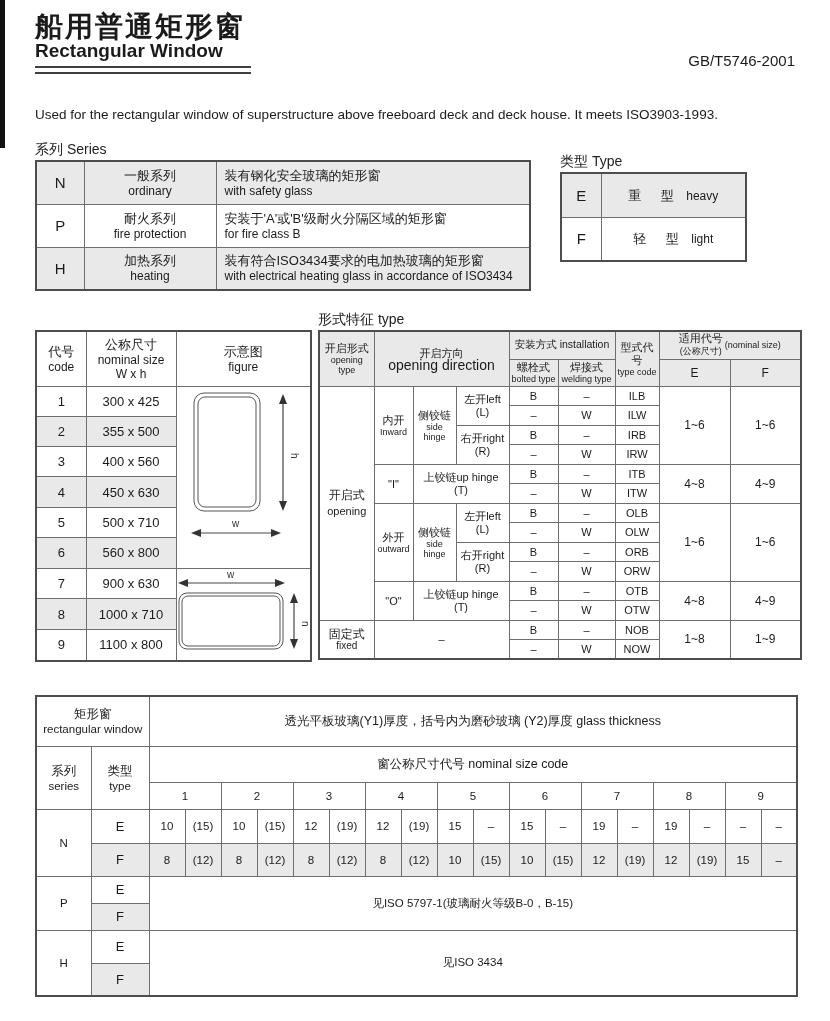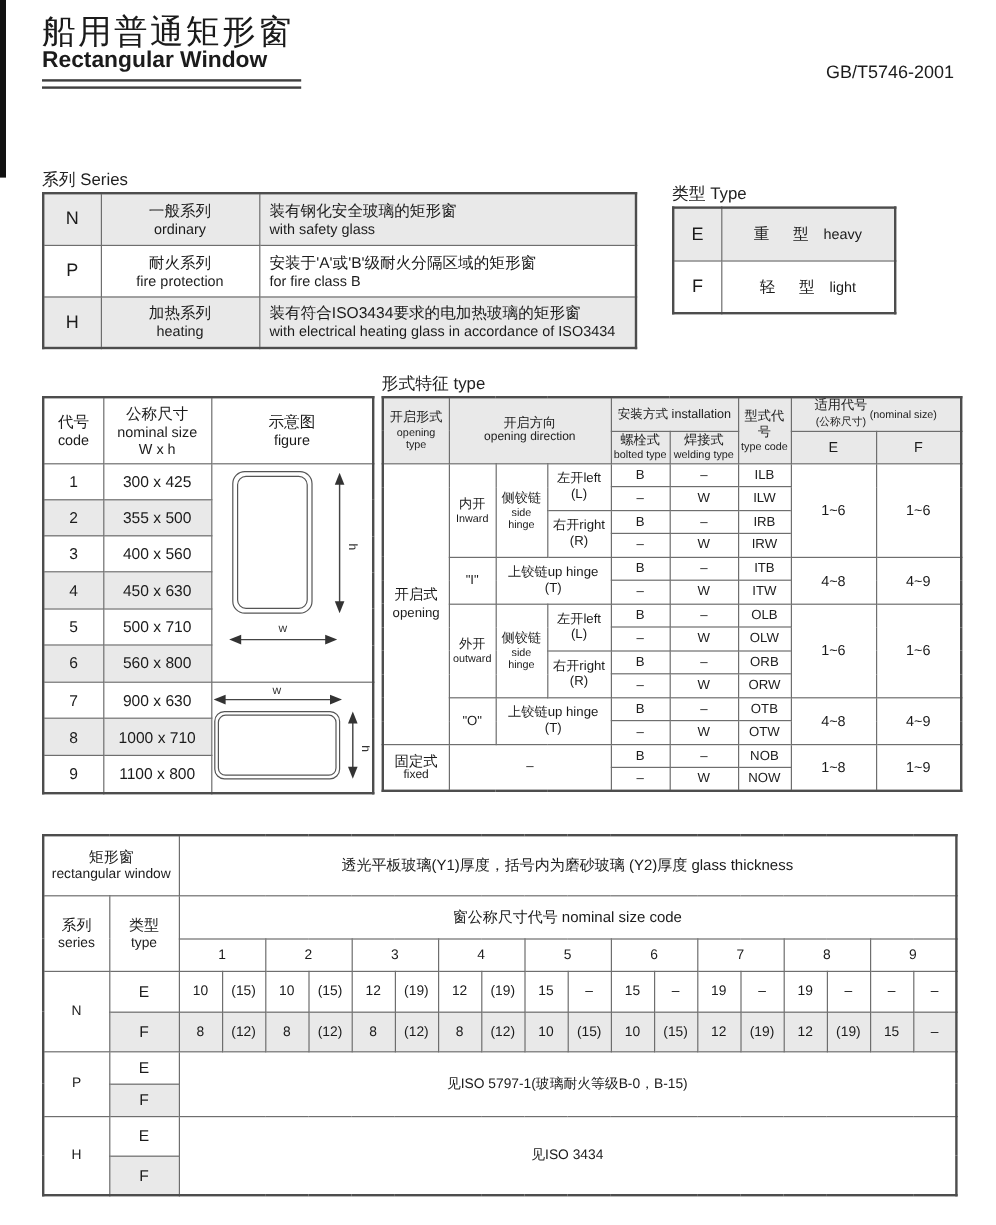--- a/index.html
+++ b/index.html
@@ -4,21 +4,21 @@
 <style>
   html,body{margin:0;padding:0;background:#ffffff;}
   #page{
     position:relative;width:830px;height:1021px;background:#ffffff;
     font-family:"Liberation Sans","DejaVu Sans",sans-serif;color:#1b1b1b;overflow:hidden;
   }
   .abs{position:absolute;}
   
   .scan-bar{left:0;top:0;width:5px;height:148px;background:#111;}
   
-  .title-cn{left:35px;top:8px;font-size:28px;font-weight:normal;letter-spacing:2px;}
+  .title-cn{left:35px;top:8px;font-size:28px;font-weight:bold;letter-spacing:2px;}
   .title-en{left:35px;top:40px;font-size:19px;font-weight:bold;}
   .dbl-line{left:35px;top:66px;width:216px;height:4px;border-top:2px solid #3f3f3f;border-bottom:2px solid #3f3f3f;}
   .std-code{left:560px;top:52px;width:235px;text-align:right;font-size:15px;}
   .desc1{left:35px;top:86px;font-size:13.5px;}
   .desc2{left:35px;top:107px;font-size:13.5px;}
   .sec-label{font-size:14px;color:#222;}
   
   table.t{border-collapse:collapse;table-layout:fixed;border:2px solid #4d4d4d;}
   table.t td,table.t th{border:1px solid #6e6e6e;text-align:center;vertical-align:middle;padding:0 2px;font-weight:normal;}
   .shade{background:#e9e9e9;}
@@ -77,20 +77,21 @@
 <body>
 
 <div id="page">
 
   <div class="abs scan-bar"></div>
 
   <div class="abs title-cn">船用普通矩形窗</div>
   <div class="abs title-en">Rectangular Window</div>
   <div class="abs dbl-line"></div>
   <div class="abs std-code">GB/T5746-2001</div>
+  <div class="abs desc2">Used for the rectangular window of superstructure above freeboard deck and deck house. It meets ISO3903-1993.</div>
 
   <div class="abs sec-label" style="left:35px;top:141px;">系列 Series</div>
   <table class="t abs" id="seriesT">
     <colgroup>
         <col style="width:48px">
         <col style="width:132px">
         <col style="width:314px">
       </colgroup>
     <tbody>
       <tr class="shade">
@@ -253,21 +254,21 @@
     </colgroup>
     <thead>
       <tr class="h1">
         <th class="hd" rowspan="2">
             <span class="s-cn">开启形式</span>
             <span class="s-en">opening</span>
             <span class="s-en">type</span>
           </th>
         <th class="hd" rowspan="2" colspan="3">
             <span class="s-cn">开启方向</span>
-            <span class="s-en" style="font-size:10px">opening direction</span>
+            <span class="s-en" style="font-size:14px">opening direction</span>
           </th>
         <th class="hd" colspan="2"><span style="font-size:10.5px">安装方式 installation</span></th>
         <th class="hd" rowspan="2">
             <span class="s-cn">型式代号</span>
             <span class="s-en">type code</span>
           </th>
         <th class="hd" colspan="2">
           <div class="app-head">
             <div class="col">
                 <span class="s-cn">适用代号</span>

